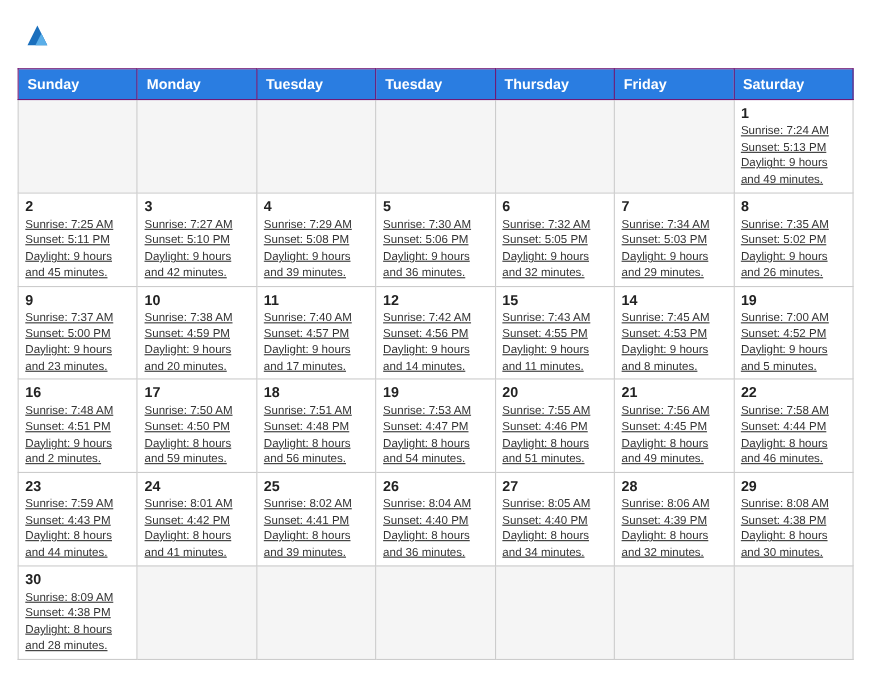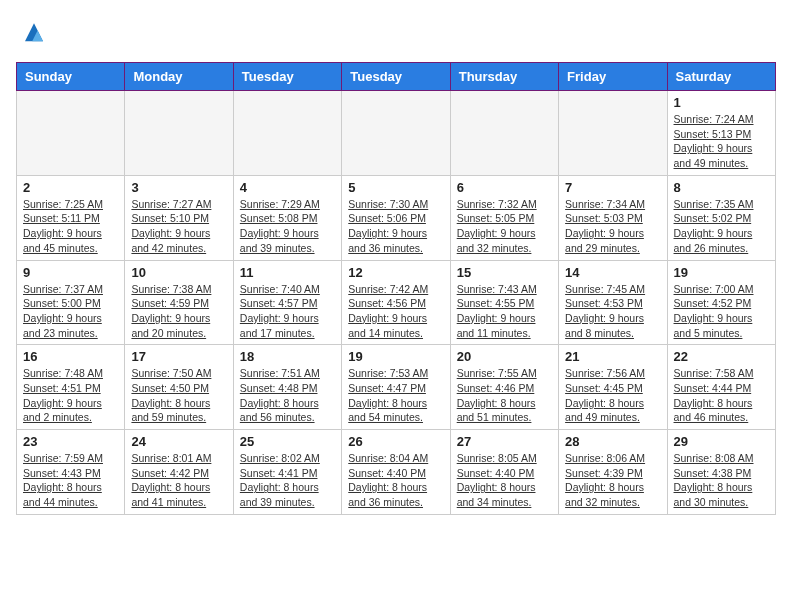--- a/index.html
+++ b/index.html
@@ -301,14 +301,28 @@
 Sunset: 4:39 PM
 Daylight: 8 hours and 32 minutes.</div>
         </td>
         <td>
           <span class="day-number">29</span>
           <div class="day-info">Sunrise: 8:08 AM
 Sunset: 4:38 PM
 Daylight: 8 hours and 30 minutes.</div>
         </td>
       </tr>
+      <tr>
+        <td>
+          <span class="day-number">30</span>
+          <div class="day-info">Sunrise: 8:09 AM
+Sunset: 4:38 PM
+Daylight: 8 hours and 28 minutes.</div>
+        </td>
+        <td class="empty"></td>
+        <td class="empty"></td>
+        <td class="empty"></td>
+        <td class="empty"></td>
+        <td class="empty"></td>
+        <td class="empty"></td>
+      </tr>
     </tbody>
 </table>
 
 </body></html>

